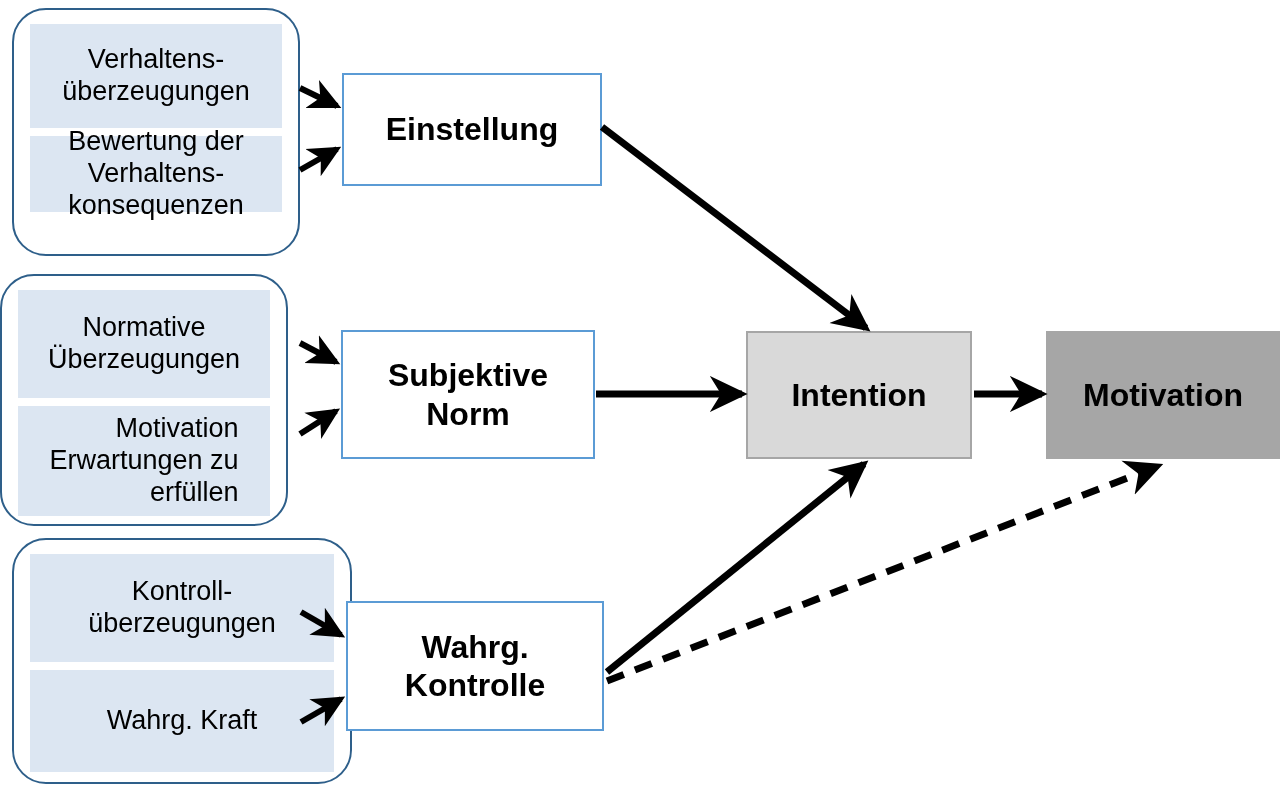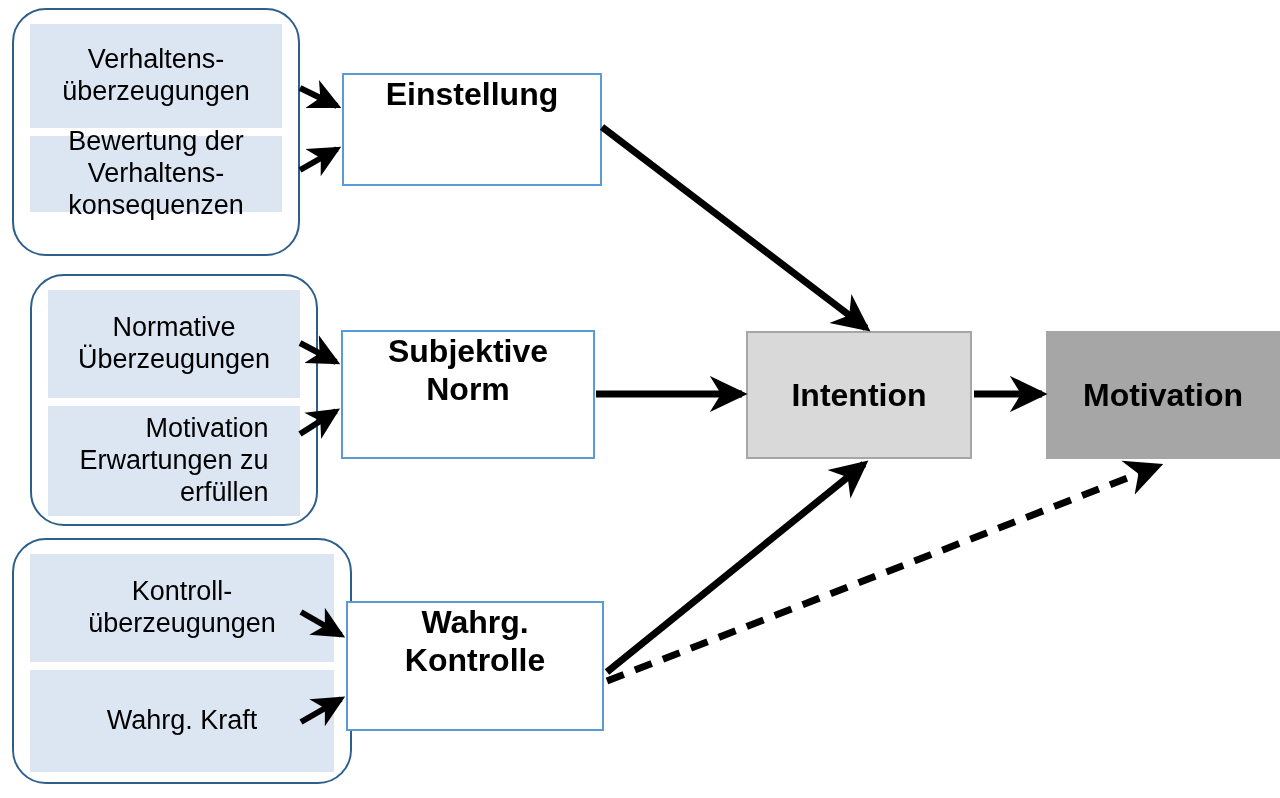--- a/index.html
+++ b/index.html
@@ -44,21 +44,21 @@
     padding: 2px 6px;
   }
 
   
   .construct-box {
     position: absolute;
     box-sizing: border-box;
     border: 2px solid #5b9bd5;
     background: #ffffff;
     display: flex;
-    align-items: flex-start;
+    align-items: center;
     justify-content: center;
     text-align: center;
     font-weight: bold;
     font-size: 32px;
     line-height: 1.2;
     color: #000000;
   }
 
   
   .outcome-box {
@@ -102,21 +102,21 @@
       <span style="white-space:pre-line;">Verhaltens-
 überzeugungen</span>
     </div>
     <div class="belief-inner" style="top:126px; height:76px;">
       <span style="white-space:pre-line;">Bewertung der
 Verhaltens-
 konsequenzen</span>
     </div>
   </div>
 
-  <div class="belief-group" style="left:30px; top:274px; width:288px; height:252px;">
+  <div class="belief-group" style="left:0; top:274px; width:288px; height:252px;">
     <div class="belief-inner" style="top:14px; height:108px;">
       <span style="white-space:pre-line;">Normative
 Überzeugungen</span>
     </div>
     <div class="belief-inner" style="top:130px; height:110px;text-align:right;">
       <span style="white-space:pre-line;">Motivation
 Erwartungen zu
 erfüllen</span>
     </div>
   </div>

